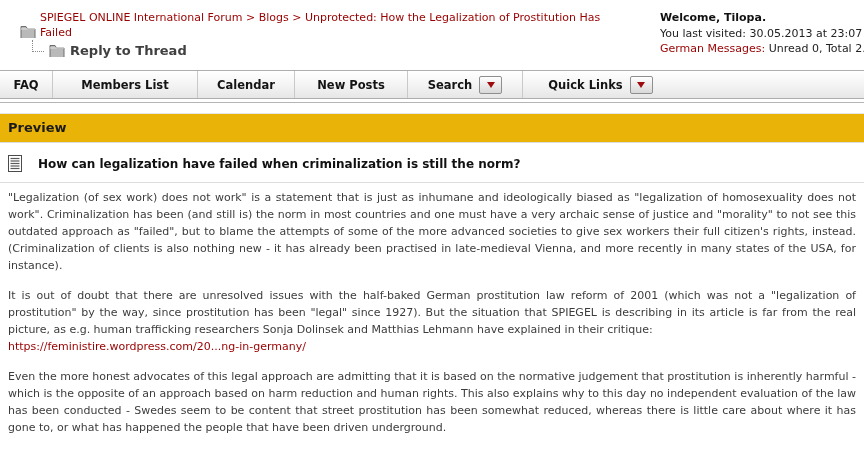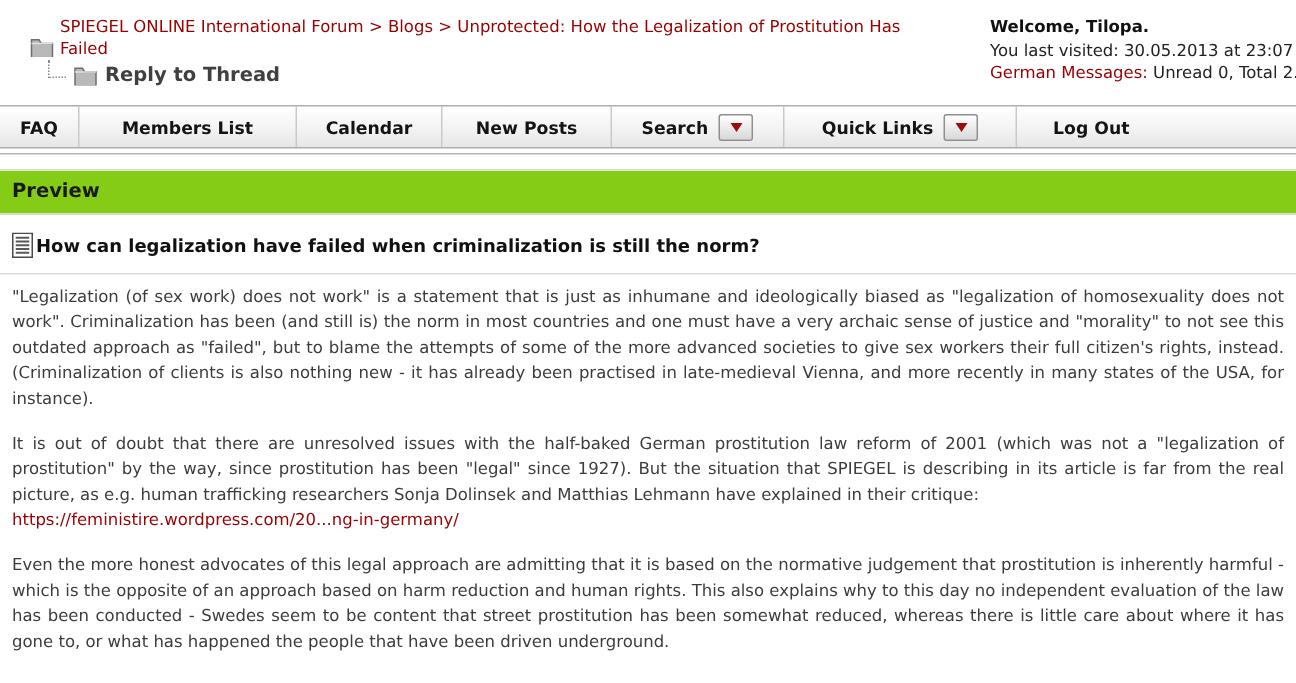--- a/index.html
+++ b/index.html
@@ -36,23 +36,23 @@
   .w5{width:113px}.w6{width:115px}.w7{width:155px}.w8{width:99px}
   .dd-btn { margin-left:7px; width:21px; height:16px; border:1px solid #8f8f8f; border-radius:2px;
             background:linear-gradient(#ffffff,#d8d8d8); display:flex; align-items:center;
             justify-content:center; cursor:pointer; }
   .dd-arrow { width:0; height:0; border-left:4.5px solid transparent;
               border-right:4.5px solid transparent; border-top:6.5px solid #9e0b0f; }
   .nav-underline { margin-top:3px; border-bottom:1px solid #b5b5b5; height:0; }
 
   
   .preview-bar { margin-top:10px; height:28px; line-height:28px; padding:0 8px;
-                 background:#84cc16; border-top:1px solid #e6e6e6; border-bottom:1px solid #dcdcdc;
+                 background:#eab308; border-top:1px solid #e6e6e6; border-bottom:1px solid #dcdcdc;
                  font-size:13px; font-weight:bold; color:#1a1a1a; }
-  .title-row { margin-top:12px; padding:0 8px; display:flex; align-items:center; gap:2px; }
+  .title-row { margin-top:12px; padding:0 8px; display:flex; align-items:center; gap:16px; }
   .post-title { font-size:12px; font-weight:bold; color:#111; }
   .divider { margin-top:10px; border-bottom:1px solid #dddddd; height:0; }
 
   
   .post-body { padding:6px 8px 0; font-size:11px; line-height:17px;
                text-align:justify; color:#3c3c3c; }
   .post-body .para { margin:0 0 13px 0; }
   .post-body .line { display:block; }
   .post-link { color:#990000; display:block; text-align:left; }
 
@@ -110,23 +110,20 @@
     <span class="dd-btn">
         <span class="dd-arrow"></span>
       </span>
   </div>
   <div class="nav-cell w7">
     <span>Quick Links</span>
     <span class="dd-btn">
         <span class="dd-arrow"></span>
       </span>
   </div>
-  <div class="nav-cell w8">
-      <span>Log Out</span>
-    </div>
 </div>
 <div class="nav-underline"></div>
 
 <div class="preview-bar">
   <span>Preview</span>
 </div>
 
 <div class="title-row">
   <span class="icon"><svg width="14" height="17" viewBox="0 0 14 17">
         <rect x="0.5" y="0.5" width="13" height="16" fill="#ffffff" stroke="#4a4a4a"></rect>

